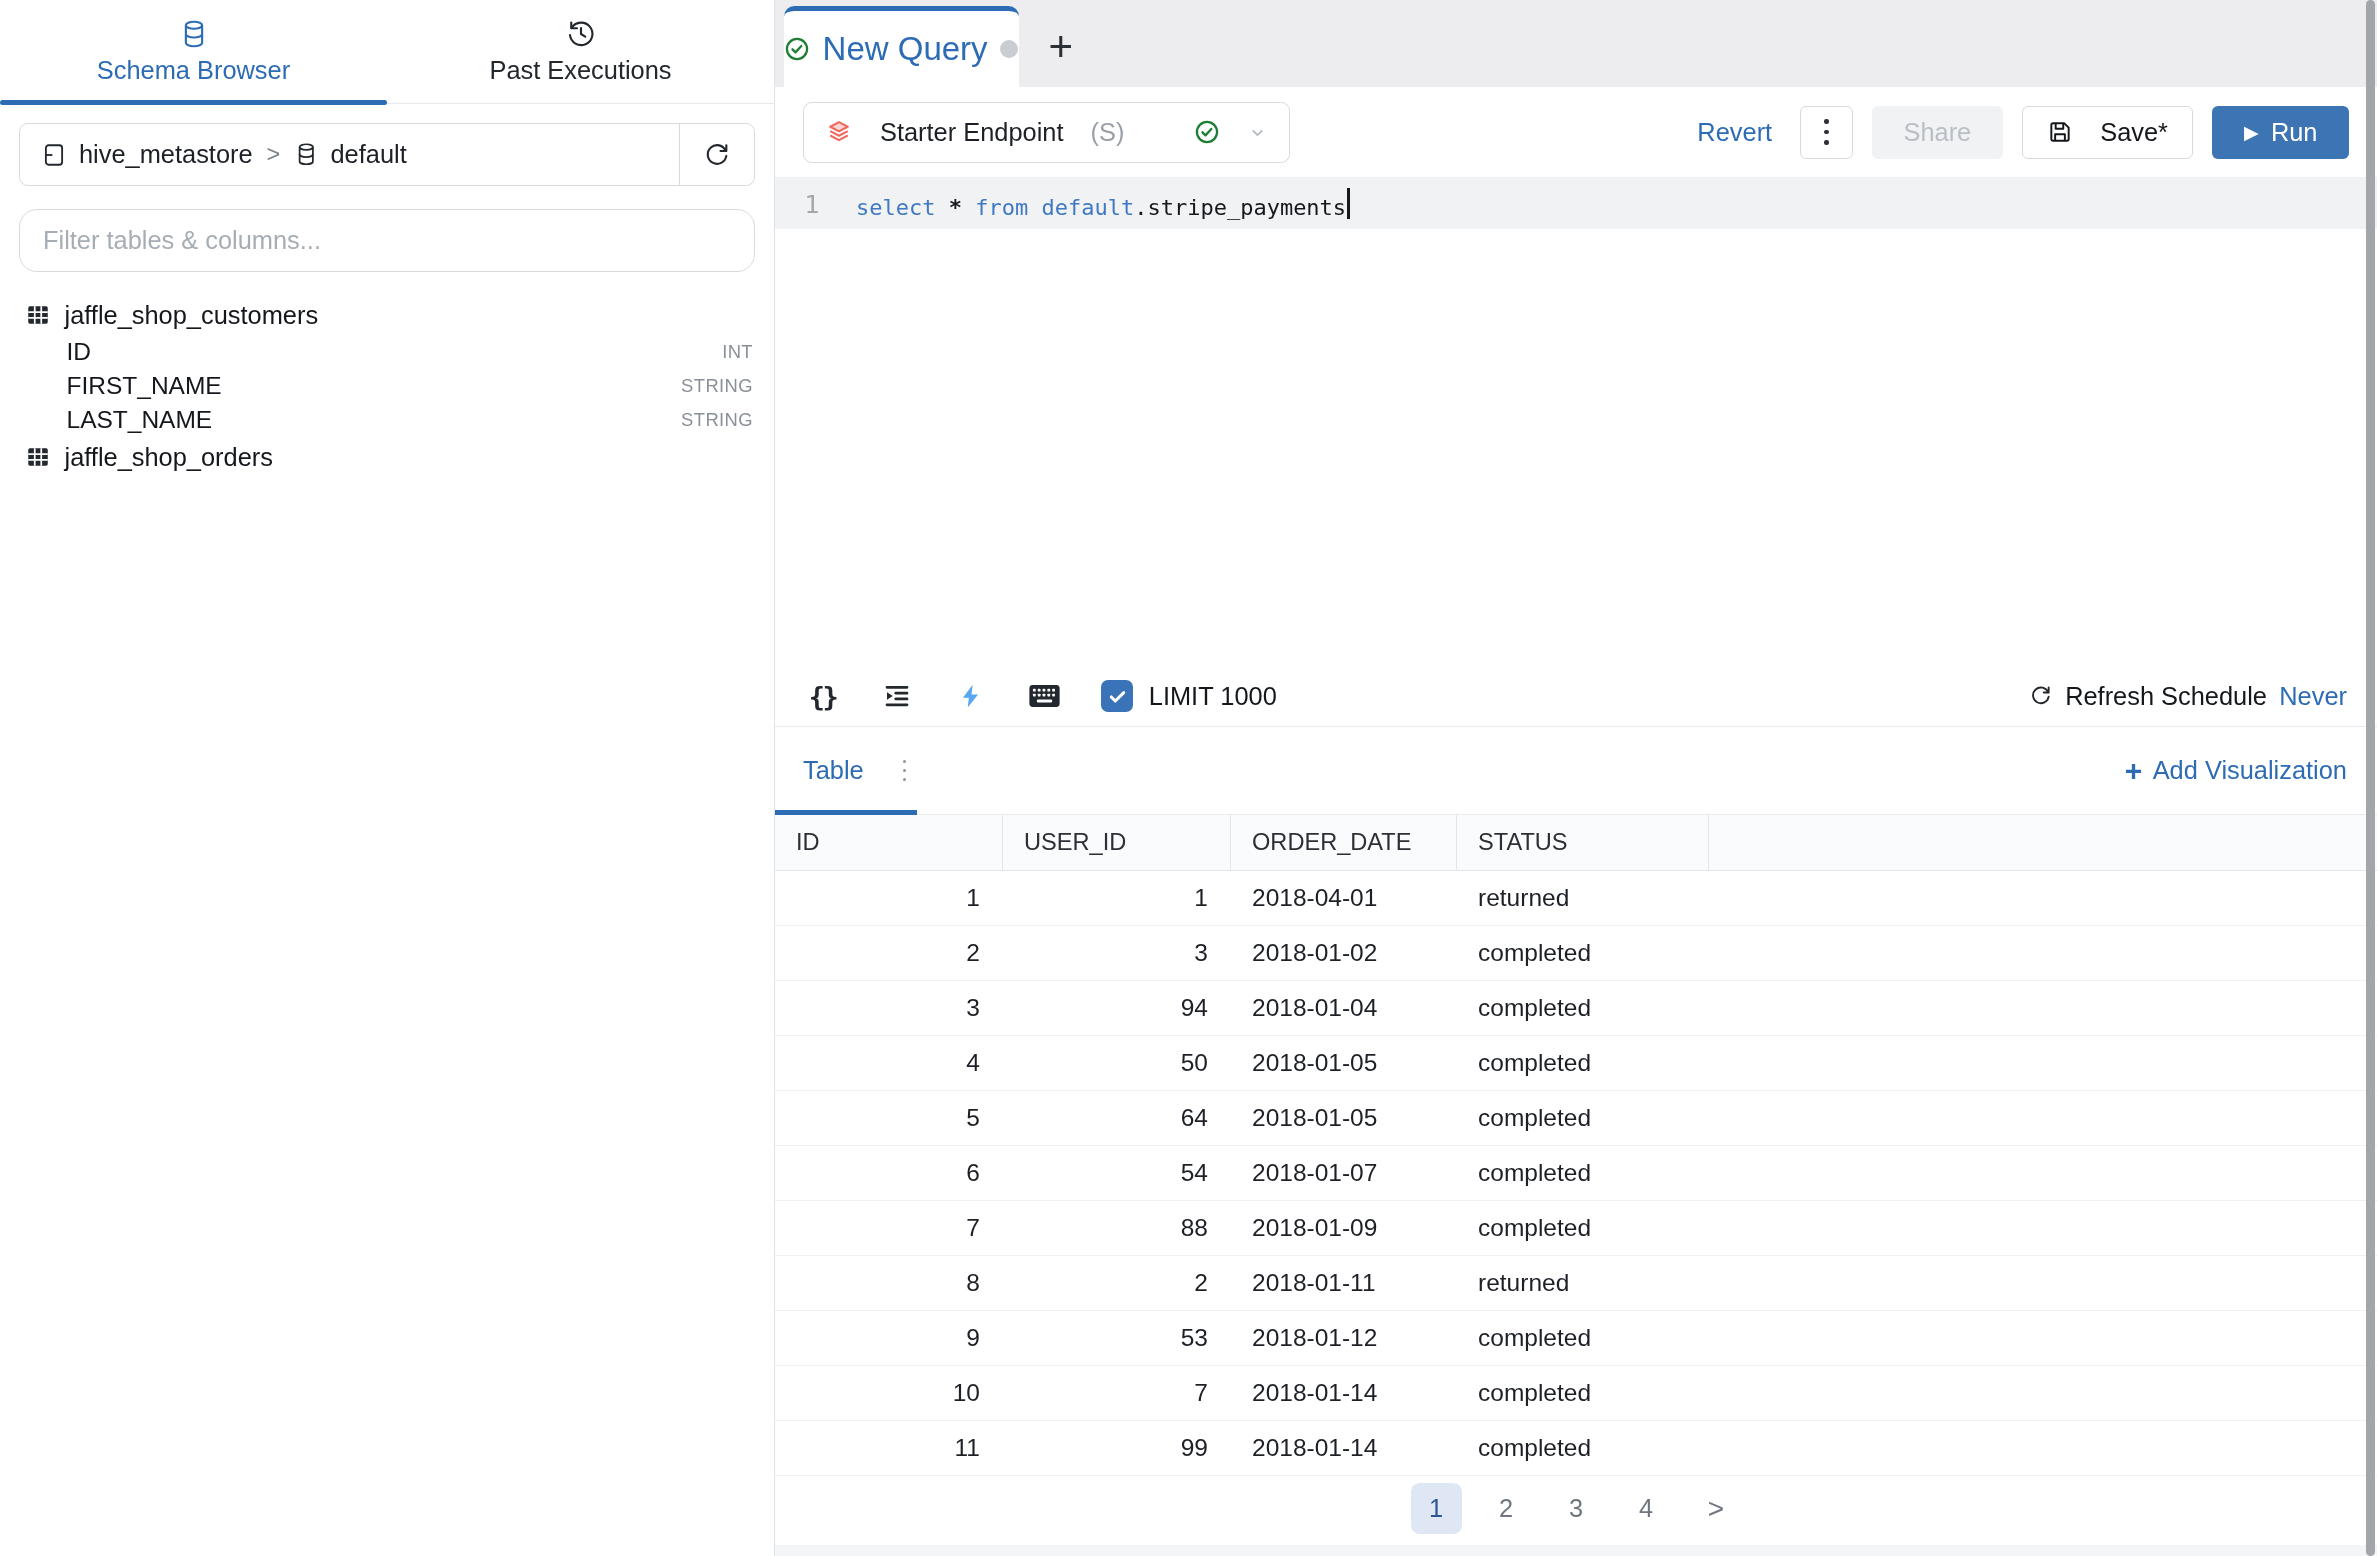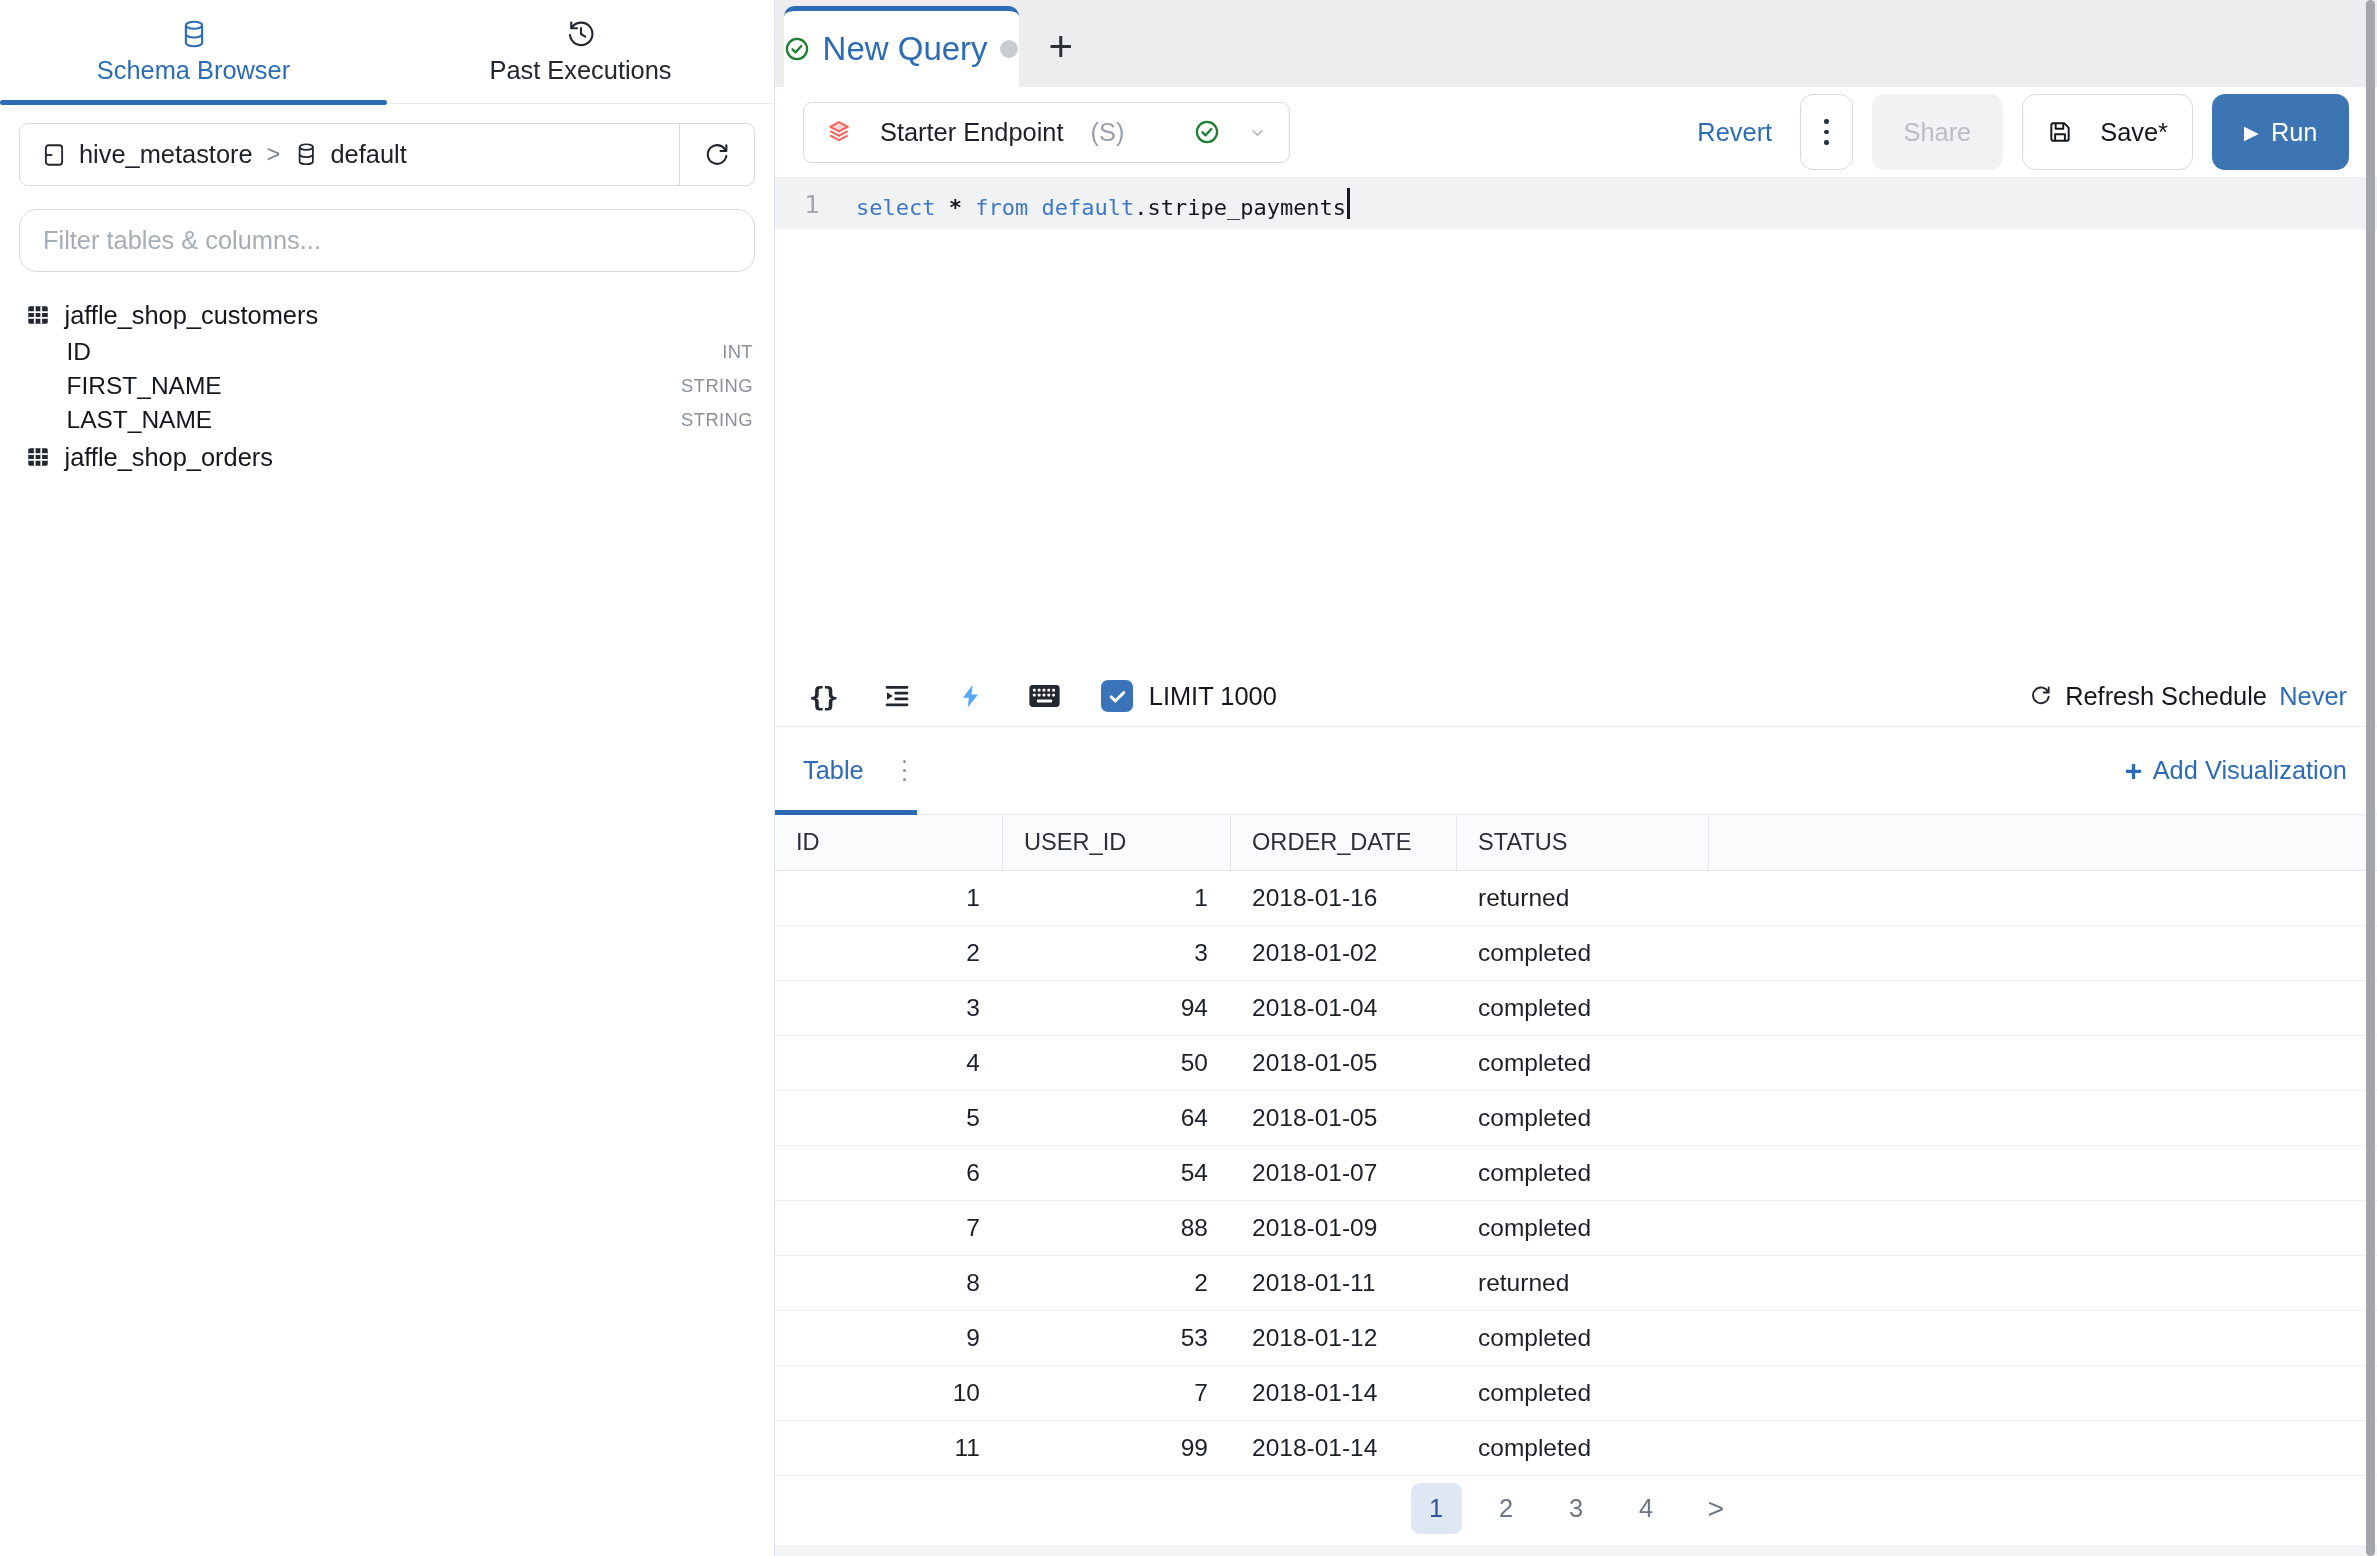--- a/index.html
+++ b/index.html
@@ -34,21 +34,21 @@
   .dirty-dot { width:18.4px; height:18.4px; border-radius:50%; background:#c9ccd1; }
   .new-tab-btn { width:84px; height:81px; display:flex; align-items:center; justify-content:center; font-size:42px; font-weight:300; color:#2b2f36; cursor:pointer; }
 
   .query-header { height:91px; flex:none; display:flex; align-items:center; padding:0 28px; gap:19px; border-bottom:0.9px solid #eef0f2; background:#fff; }
   .endpoint-select { width:487px; height:61px; flex:none; border:0.9px solid #d7dade; border-radius:8.8px; display:flex; align-items:center; gap:27px; padding:0 21px; cursor:pointer; }
   .endpoint-name { font-size:25.4px; color:#1d2127; white-space:nowrap; }
   .endpoint-size { font-size:25.4px; color:#9aa0a8; }
   .ep-spacer { flex:1; }
   .spacer { flex:1; }
   .revert-link { color:#2d6cb5; font-size:25.4px; margin-right:8.8px; cursor:pointer; white-space:nowrap; }
-  .btn { height:76px; border-radius:13px; display:flex; align-items:center; justify-content:center; font-size:25.4px; cursor:pointer; }
+  .btn { height:53px; border-radius:6px; display:flex; align-items:center; justify-content:center; font-size:25.4px; cursor:pointer; }
   .kebab-btn { width:53px; border:0.9px solid #d7dade; background:#fff; flex-direction:column; gap:6.1px; }
   .kdot { width:4.4px; height:4.4px; border-radius:50%; background:#2b2f36; }
   .share-btn { padding:0 31.5px; background:#f1f2f4; color:#b9bec5; }
   .save-btn { padding:0 24.5px; border:0.9px solid #d7dade; background:#fff; color:#14171c; gap:27px; }
   .run-btn { padding:0 31.5px; background:#3c74b4; color:#fff; gap:12.3px; }
   .play-glyph { font-size:19px; line-height:1; }
 
   .editor { height:488px; flex:none; background:#fff; font-family:"DejaVu Sans Mono", monospace; cursor:text; }
   .code-line { height:51px; background:#f1f2f4; display:flex; align-items:center; }
   .gutter { width:74px; flex:none; text-align:center; color:#a3a7ae; font-size:25.4px; }
@@ -342,21 +342,21 @@
       <div class="gh-cell c1">ID</div>
       <div class="gh-cell c2">USER_ID</div>
       <div class="gh-cell c3">ORDER_DATE</div>
       <div class="gh-cell c4">STATUS</div>
       <div class="gh-fill"></div>
     </div>
 
     <div class="grid-row">
       <div class="gr-cell c1 num">1</div>
       <div class="gr-cell c2 num">1</div>
-      <div class="gr-cell c3 txt">2018-01-16</div>
+      <div class="gr-cell c3 txt">2018-04-01</div>
       <div class="gr-cell c4 txt">returned</div>
     </div>
     <div class="grid-row">
       <div class="gr-cell c1 num">2</div>
       <div class="gr-cell c2 num">3</div>
       <div class="gr-cell c3 txt">2018-01-02</div>
       <div class="gr-cell c4 txt">completed</div>
     </div>
     <div class="grid-row">
       <div class="gr-cell c1 num">3</div>

